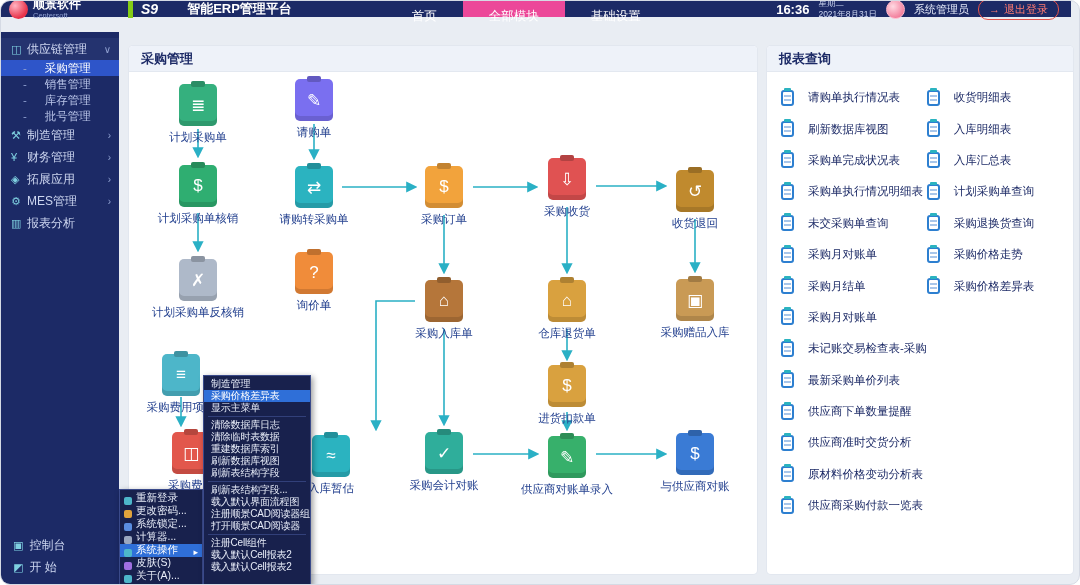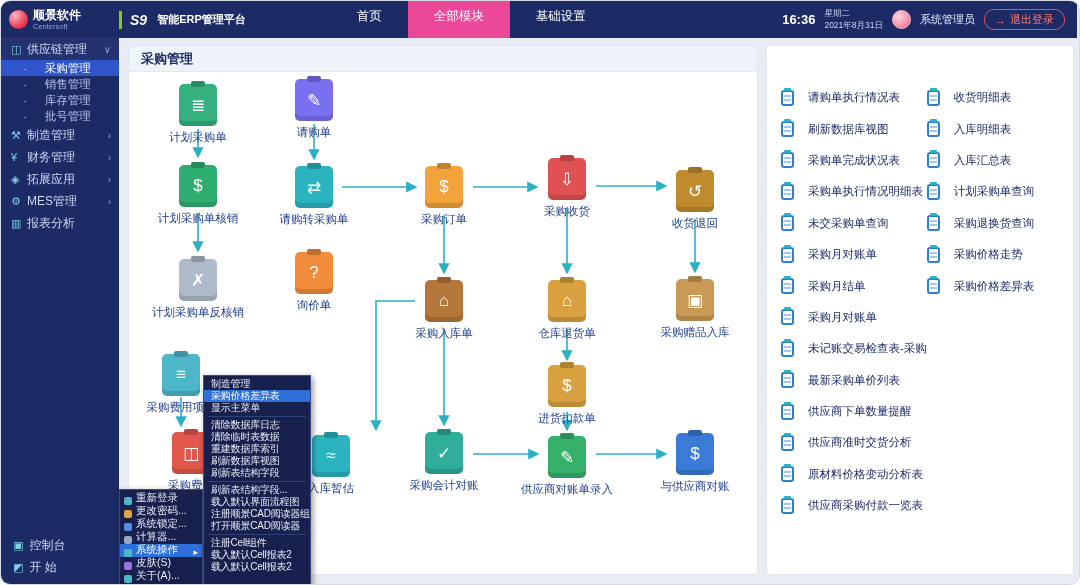--- a/index.html
+++ b/index.html
@@ -1,31 +1,31 @@
 <!DOCTYPE html>
 <html><head>
 <meta charset="utf-8">
 <style>
   * { box-sizing: border-box; margin: 0; padding: 0; }
   body { background:#fff; font-family:"Liberation Sans","DejaVu Sans",sans-serif; }
   .app { position:relative; width:1080px; height:585px; background:#e9edf3;
          border-radius:10px; overflow:hidden; border:1px solid #d5dae4; }
 
   
-  .hdr { position:absolute; top:0; left:0; right:2px; height:37px; background:#1c2a66;
-         display:flex; align-items:center; color:#fff; z-index:20; }
+  .hdr { position:absolute; top:0; left:0; right:8px; height:16px; background:#1c2a66;
+         display:flex; align-items:center; color:#fff; z-index:20;gap:9px; }
   .brand { width:118px; height:100%; display:flex; align-items:center; padding-left:8px; gap:5px; }
   .logo-mark { width:19px; height:19px; border-radius:50%; flex:0 0 auto;
                background:radial-gradient(circle at 32% 30%, #ffb3c2, #e8334a 68%); }
   .brand-txt { line-height:1; }
   .brand-name { font-size:12px; font-weight:bold; }
   .brand-sub { font-size:7.5px; color:#8fa0d0; margin-top:2px; }
   .badge { font-size:14px; font-weight:bold; font-style:italic; padding:0 8px;
-           border-left:3px solid #84cc16; height:18px; line-height:18px; }
-  .app-title { font-size:11px; font-weight:bold; margin-left:2px; }
+           border-left:5px solid #84cc16; height:18px; line-height:18px; }
+  .app-title { font-size:13px; font-weight:bold; margin-left:12px; }
   .hnav { display:flex; height:100%; margin-left:85px; }
   .hnav-item { padding:0 26px; line-height:31px; font-size:12.5px; cursor:pointer; }
   .hnav-item.active { background:#ec4899; }
   .hright { margin-left:auto; display:flex; align-items:center; gap:9px; padding-right:12px; }
   .clock { font-size:13px; font-weight:bold; }
   .datecol { font-size:8.5px; line-height:1.3; color:#cdd6f0; text-align:left; }
   .avatar { width:19px; height:19px; border-radius:50%;
             background:radial-gradient(circle at 35% 32%, #ffd9e2, #f27d9b 75%); border:1px solid #ffb9cb; }
   .uname { font-size:11px; color:#e6ebfa; }
   .logout { background:transparent; border:1px solid #e5534b; color:#ff7a70; border-radius:10px;
@@ -332,20 +332,21 @@
 
           <div class="node" style="left: 566px; top: 387px;">
             <div class="node-icon" style="background: rgb(58, 123, 213);">$</div>
             <div class="node-label">与供应商对账</div>
           </div>
         </div>
     </div>
   </section>
 
   <section class="panel reports-panel">
+    <div class="panel-h">报表查询</div>
     <div class="rep-body">
       <div class="rep-col">
 
           <div class="rep-item">
             <span class="ricon"></span>
             <span class="rlabel">请购单执行情况表</span>
           </div>
 
           <div class="rep-item">
             <span class="ricon"></span>

